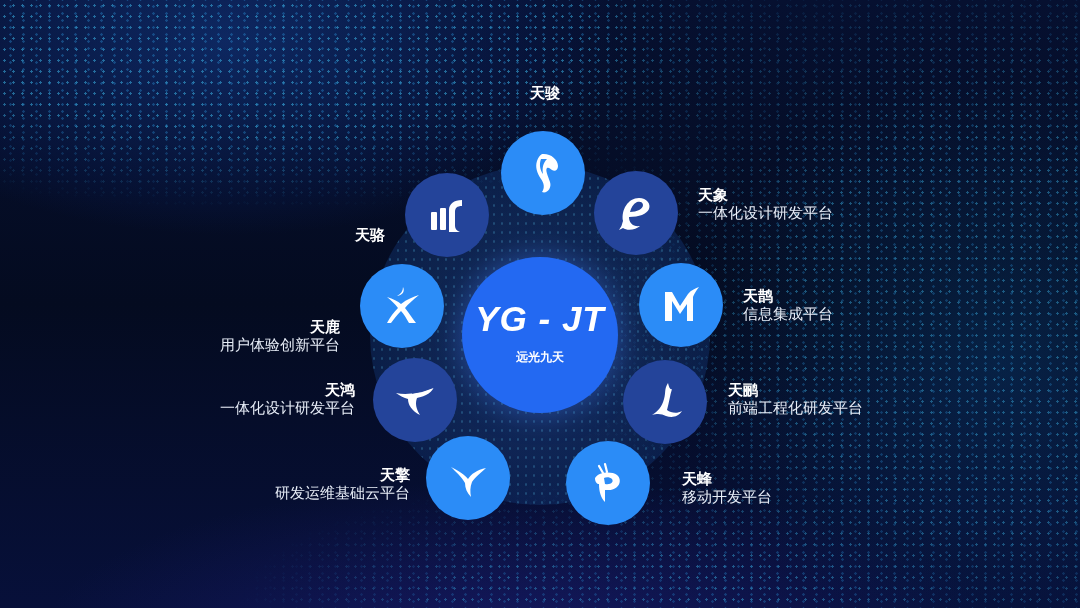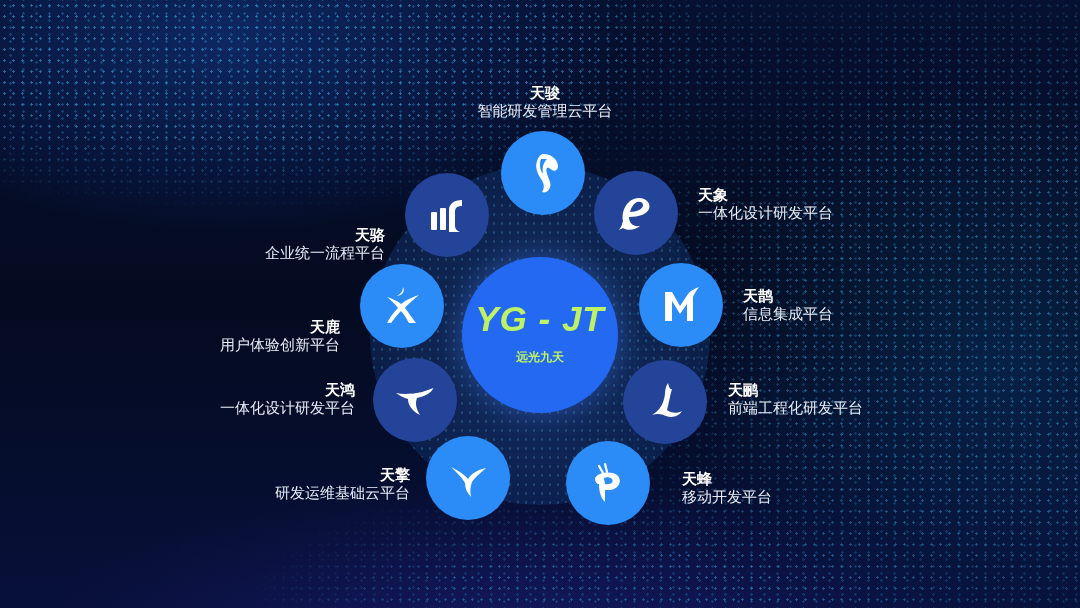--- a/index.html
+++ b/index.html
@@ -45,21 +45,21 @@
   }
   .halo-dots {
     position: absolute; left: 370px; top: 165px; width: 340px; height: 340px; border-radius: 50%;
     background-image: radial-gradient(circle, rgba(90,200,240,0.7) 1px, transparent 1.4px);
     background-size: 8px 9px; opacity: 0.35;
   }
   .core {
     position: absolute; left: 462px; top: 257px; width: 156px; height: 156px; border-radius: 50%;
     background: #2369f2;
     box-shadow: 0 0 30px rgba(60,120,255,0.35);
-    display: flex; flex-direction: column; align-items: center; justify-content: center; color: #bef264;
+    display: flex; flex-direction: column; align-items: center; justify-content: center; color: #ffffff;
   }
   .core .code {
     font-family: "Liberation Sans", sans-serif; font-weight: bold; font-style: italic;
     font-size: 35px; letter-spacing: 1px; margin-top: -6px;
   }
   .core .name { font-size: 12px; font-weight: bold; margin-top: 10px; }
   .node {
     position: absolute; width: 84px; height: 84px; border-radius: 50%;
     display: flex; align-items: center; justify-content: center;
   }
@@ -89,21 +89,20 @@
   <div class="name">远光九天</div>
 </div>
 
 <div class="node light" style="left:501px; top:131px;">
   <svg viewBox="0 0 46 46">
     <path d="M22 4 C30 3 38 9 38 16 C38 20 35 22 32 20 C30 19 29 17 27 18 C25 20 28 26 30 32 C32 38 27 44 22 42 C25 38 24 33 21 29 C17 23 15 17 17 11 C18 8 19 6 22 4 Z M21 9 C19 14 20 20 23 24 C22 18 23 13 27 9 Z" fill="#fff" fill-rule="evenodd"></path>
   </svg>
 </div>
 <div class="label center" style="left:470px; top:76px; width:150px;">
   <div class="t">天骏</div>
-  <div class="s">智能研发管理云平台</div>
 </div>
 
 <div class="node dark" style="left:594px; top:171px;">
   <svg viewBox="0 0 46 46">
     <path d="M26 8 C34 8 38 14 36 19 C34 24 26 27 16 27 C16 33 20 37 27 36 C23 40 14 41 10 38 L6 40 C9 36 9 34 10 31 C8 20 15 8 26 8 Z M17 22 C24 22 30 19 30 15 C30 12 27 11 24 12 C20 14 18 18 17 22 Z" fill="#fff" fill-rule="evenodd"></path>
   </svg>
 </div>
 <div class="label left" style="left:698px; top:186px;">
   <div class="t">天象</div>
   <div class="s">一体化设计研发平台</div>
@@ -174,14 +173,13 @@
 
 <div class="node dark" style="left:405px; top:173px;">
   <svg viewBox="0 0 46 46">
     <rect x="7" y="20" width="6" height="18" rx="1" fill="#fff"></rect>
     <rect x="16" y="16" width="6" height="22" rx="1" fill="#fff"></rect>
     <path d="M25 40 L25 18 C25 12 30 8 38 8 L38 14 C33 14 31 16 31 20 L31 34 C31 37 33 39 36 40 Z" fill="#fff"></path>
   </svg>
 </div>
 <div class="label right" style="left:240px; top:186px; width:145px;margin-top:40px;">
   <div class="t">天骆</div>
-  <div class="s">企业统一流程平台</div>
 </div>
 
 </body></html>

